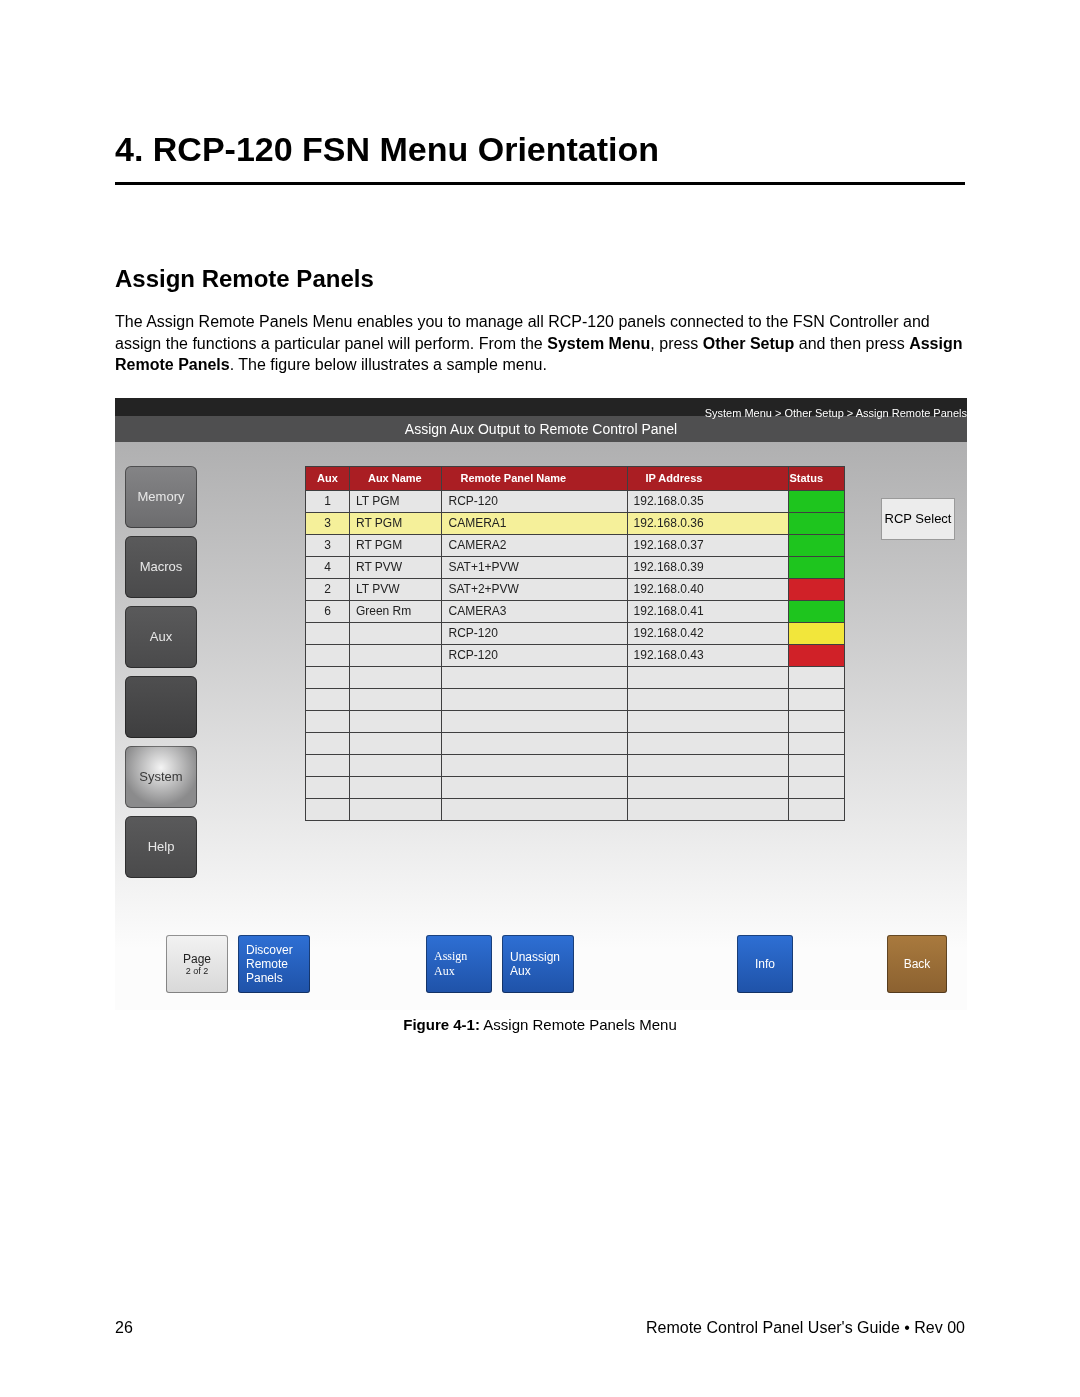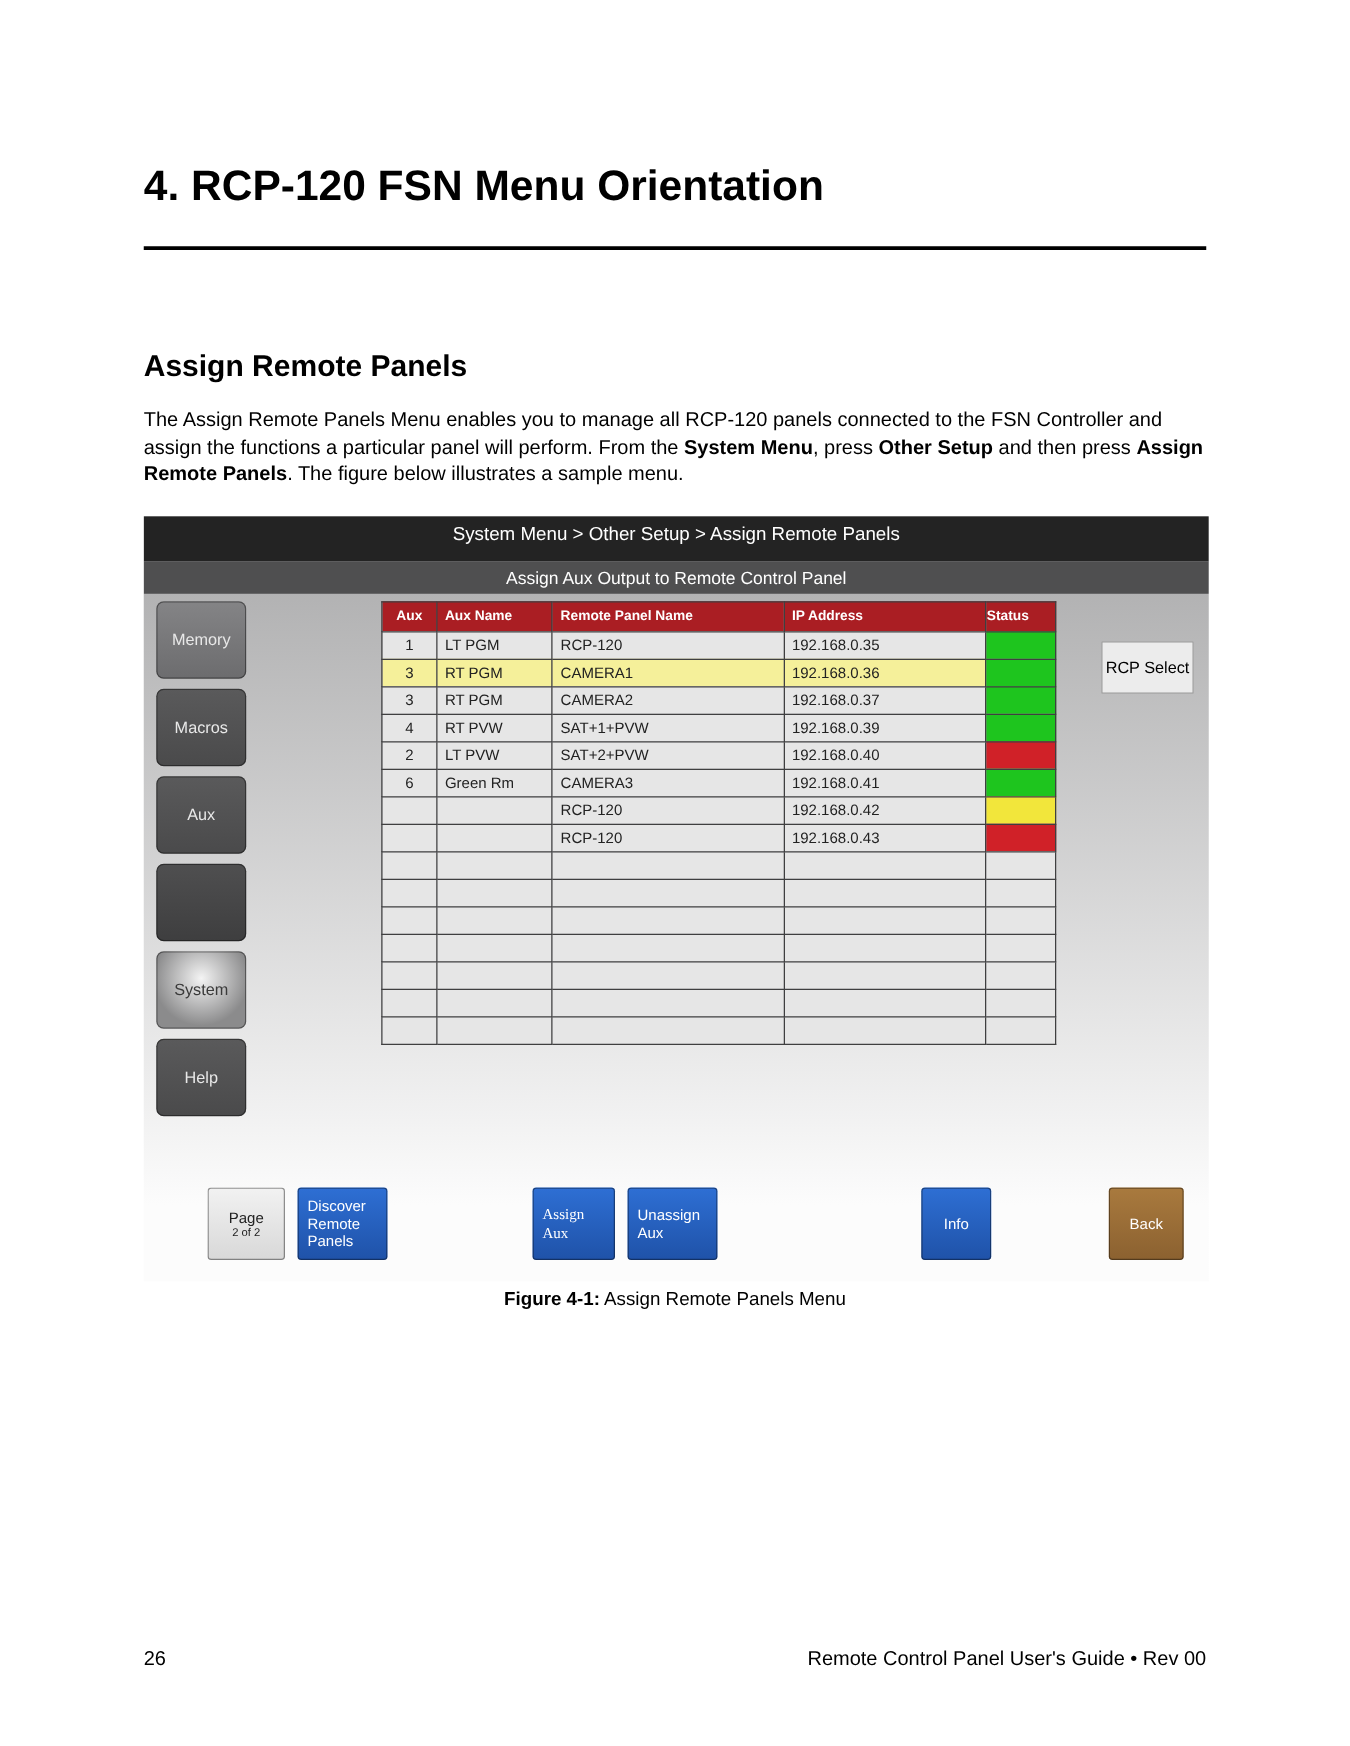--- a/index.html
+++ b/index.html
@@ -10,21 +10,21 @@
     height: 1397px;
     position: relative;
     color: #000;
   }
   .page {
     padding: 130px 115px 0 115px;
   }
   .chapter-title {
     font-size: 34px;
     font-weight: bold;
-    margin-bottom: 28px;
+    margin-bottom: 13px;
   }
   hr.rule {
     border: none;
     border-top: 3px solid #000;
     margin-bottom: 80px;
   }
   .section-title {
     font-size: 24px;
     font-weight: bold;
     margin-bottom: 18px;
@@ -42,24 +42,24 @@
     width: 852px;
     height: 612px;
     background: linear-gradient(#a9a9aa 0%, #fcfcfc 90%);
     position: relative;
     font-family: Arial, Helvetica, sans-serif;
     color: #fff;
     overflow: hidden;
   }
   .topbar {
     background: #232323;
-    height: 36px;
+    height: 18px;
     line-height: 30px;
-    text-align: center;
-    font-size: 15px;
+    text-align: right;
+    font-size: 11px;
   }
   .subbar {
     background: #4f4f50;
     height: 26px;
     line-height: 26px;
     text-align: center;
     font-size: 14px;
   }
 
   .left-col {
@@ -92,21 +92,21 @@
     color: #222;
   }
   .tbl th {
     background: #aa1e23;
     color: #fff;
     font-weight: bold;
     font-size: 11px;
     height: 24px;
     border: 1px solid #3f3f40;
     text-align: left;
-    padding-left: 6px;
+    padding-left: 18px;
   }
   .tbl td {
     background: #e6e6e6;
     height: 22px;
     border: 1px solid #3f3f40;
     padding-left: 6px;
   }
   .tbl .col-aux   { width: 38px; text-align: center; padding-left:0;}
   .tbl .col-name  { width: 80px; }
   .tbl .col-rpn   { width: 160px; }

